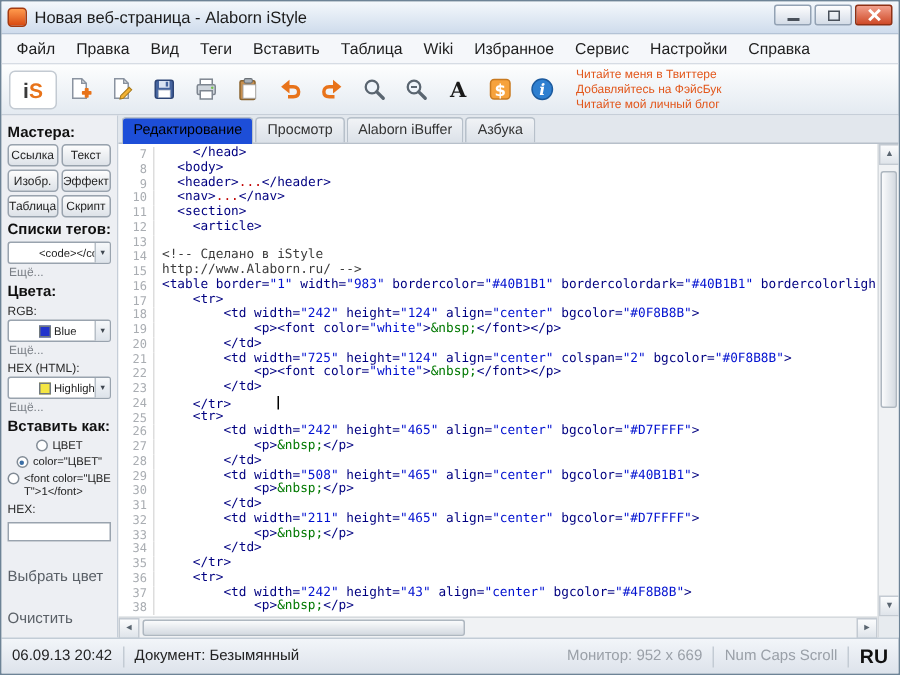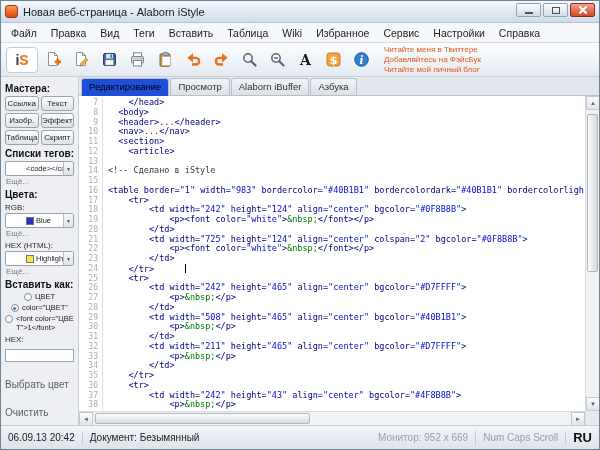--- a/index.html
+++ b/index.html
@@ -316,21 +316,21 @@
         <div class="editor-col">
           <div class="editor" id="editor-lines">
               <div class="code-row"><span class="ln">7</span><span class="code"><span class="seg-t">    &lt;/head&gt;</span></span></div>
               <div class="code-row"><span class="ln">8</span><span class="code"><span class="seg-t">  &lt;body&gt;</span></span></div>
               <div class="code-row"><span class="ln">9</span><span class="code"><span class="seg-t">  &lt;header&gt;</span><span class="seg-r">...</span><span class="seg-t">&lt;/header&gt;</span></span></div>
               <div class="code-row"><span class="ln">10</span><span class="code"><span class="seg-t">  &lt;nav&gt;</span><span class="seg-r">...</span><span class="seg-t">&lt;/nav&gt;</span></span></div>
               <div class="code-row"><span class="ln">11</span><span class="code"><span class="seg-t">  &lt;section&gt;</span></span></div>
               <div class="code-row"><span class="ln">12</span><span class="code"><span class="seg-t">    &lt;article&gt;</span></span></div>
               <div class="code-row"><span class="ln">13</span><span class="code"></span></div>
               <div class="code-row"><span class="ln">14</span><span class="code"><span class="seg-c">&lt;!-- Сделано в iStyle</span></span></div>
-              <div class="code-row"><span class="ln">15</span></div>
+              <div class="code-row"><span class="ln">15</span><span class="code"><span class="seg-c">http://www.Alaborn.ru/ --&gt;</span></span></div>
               <div class="code-row"><span class="ln">16</span><span class="code"><span class="seg-t">&lt;table border=</span><span class="seg-v">"1"</span><span class="seg-t"> width=</span><span class="seg-v">"983"</span><span class="seg-t"> bordercolor=</span><span class="seg-v">"#40B1B1"</span><span class="seg-t"> bordercolordark=</span><span class="seg-v">"#40B1B1"</span><span class="seg-t"> bordercolorligh</span></span></div>
               <div class="code-row"><span class="ln">17</span><span class="code"><span class="seg-t">    &lt;tr&gt;</span></span></div>
               <div class="code-row"><span class="ln">18</span><span class="code"><span class="seg-t">        &lt;td width=</span><span class="seg-v">"242"</span><span class="seg-t"> height=</span><span class="seg-v">"124"</span><span class="seg-t"> align=</span><span class="seg-v">"center"</span><span class="seg-t"> bgcolor=</span><span class="seg-v">"#0F8B8B"</span><span class="seg-t">&gt;</span></span></div>
               <div class="code-row"><span class="ln">19</span><span class="code"><span class="seg-t">            &lt;p&gt;&lt;font color=</span><span class="seg-v">"white"</span><span class="seg-t">&gt;</span><span class="seg-e">&amp;nbsp;</span><span class="seg-t">&lt;/font&gt;&lt;/p&gt;</span></span></div>
               <div class="code-row"><span class="ln">20</span><span class="code"><span class="seg-t">        &lt;/td&gt;</span></span></div>
               <div class="code-row"><span class="ln">21</span><span class="code"><span class="seg-t">        &lt;td width=</span><span class="seg-v">"725"</span><span class="seg-t"> height=</span><span class="seg-v">"124"</span><span class="seg-t"> align=</span><span class="seg-v">"center"</span><span class="seg-t"> colspan=</span><span class="seg-v">"2"</span><span class="seg-t"> bgcolor=</span><span class="seg-v">"#0F8B8B"</span><span class="seg-t">&gt;</span></span></div>
               <div class="code-row"><span class="ln">22</span><span class="code"><span class="seg-t">            &lt;p&gt;&lt;font color=</span><span class="seg-v">"white"</span><span class="seg-t">&gt;</span><span class="seg-e">&amp;nbsp;</span><span class="seg-t">&lt;/font&gt;&lt;/p&gt;</span></span></div>
               <div class="code-row"><span class="ln">23</span><span class="code"><span class="seg-t">        &lt;/td&gt;</span></span></div>
               <div class="code-row"><span class="ln">24</span><span class="code"><span class="seg-t">    &lt;/tr&gt;</span><span class="seg-x">      </span><span class="caret"></span></span></div>
               <div class="code-row"><span class="ln">25</span><span class="code"><span class="seg-t">    &lt;tr&gt;</span></span></div>

